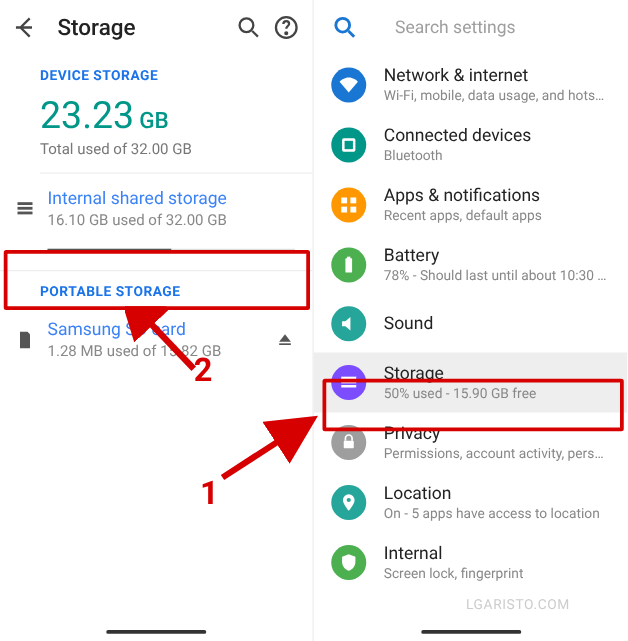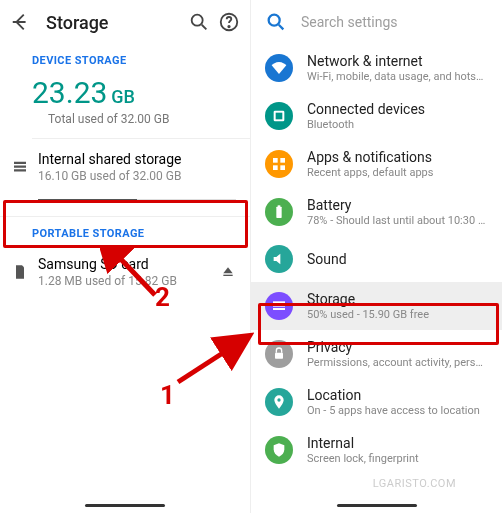--- a/index.html
+++ b/index.html
@@ -15,41 +15,41 @@
   .lt-bar .sp { flex: 1; }
   .ico { width: 22px; height: 22px; display: inline-flex; align-items: center; justify-content: center; color: #444; }
 
   .section-label { font-size: 11px; font-weight: 700; letter-spacing: 0.4px; padding: 10px 0 6px 32px; }
   .dev-label { color: #1a73e8; }
   .port-label { color: #1a73e8; }
 
   .big-num { padding: 2px 0 0 32px; }
   .big-num .n { font-size: 30px; color: #009688; font-weight: 400; display: inline-block; }
   .big-num .u { font-size: 18px; color: #009688; margin-left: 4px; font-weight: 500; }
-  .big-sub { font-size: 12px; color: #777; padding: 2px 0 12px 48px; }
+  .big-sub { font-size: 12px; color: #777; padding: 2px 0 12px 32px; }
 
   .row { display: flex; align-items: center; padding: 10px 14px 10px 10px; position: relative; }
   .row .ric { width: 20px; display: flex; justify-content: center; margin-right: 8px; }
   .row .body { flex: 1; min-width: 0; }
-  .row .t1 { font-size: 14px; color: #000000; }
+  .row .t1 { font-size: 14px; color: #3b82f6; }
   .row .t2 { font-size: 12px; color: #888; margin-top: 2px; }
   .bar { height: 3px; background: #ddd; margin: 6px 14px 0 38px; position: relative; }
   .bar .fill { position: absolute; left: 0; top: 0; bottom: 0; background: #555; }
 
   .divider { height: 1px; background: #eee; margin-left: 32px; }
   .divider-full { height: 1px; background: #eee; }
 
   .highlight-box { position: absolute; border: 3px solid #d60000; pointer-events: none; }
   .hb1 { left: 3px; top: 200px; width: 245px; height: 48px; border-radius: 2px; }
   .hb2 { left: 258px; top: 303px; width: 241px; height: 42px; border-radius: 2px; }
 
   .eject { width: 16px; height: 16px; }
 
   
-  .rt-bar { display: flex; align-items: center; height: 44px; padding: 0 14px; }
+  .rt-bar { display: flex; align-items: center; height: 44px; padding: 0 14px; gap: 15px; }
   .rt-bar .ph { color: #9e9e9e; font-size: 14px; margin-left: 14px; }
 
   .r-row { display: flex; align-items: center; padding: 9px 14px 9px 14px; }
   .r-row.sel { background: #eee; }
   .circ { width: 28px; height: 28px; border-radius: 50%; display: flex; align-items: center; justify-content: center; flex-shrink: 0; margin-right: 14px; }
   .circ svg { width: 16px; height: 16px; }
   .c-blue { background: #1976d2; }
   .c-teal { background: #009688; }
   .c-orange { background: #ff9800; }
   .c-green { background: #4caf50; }

